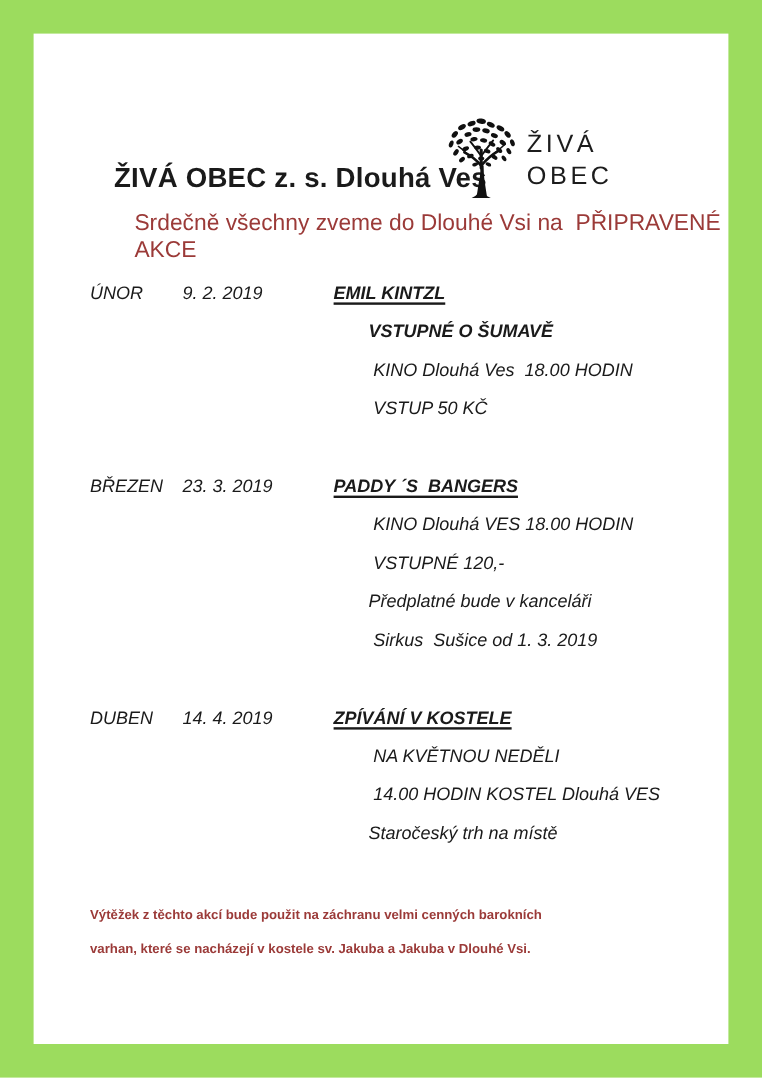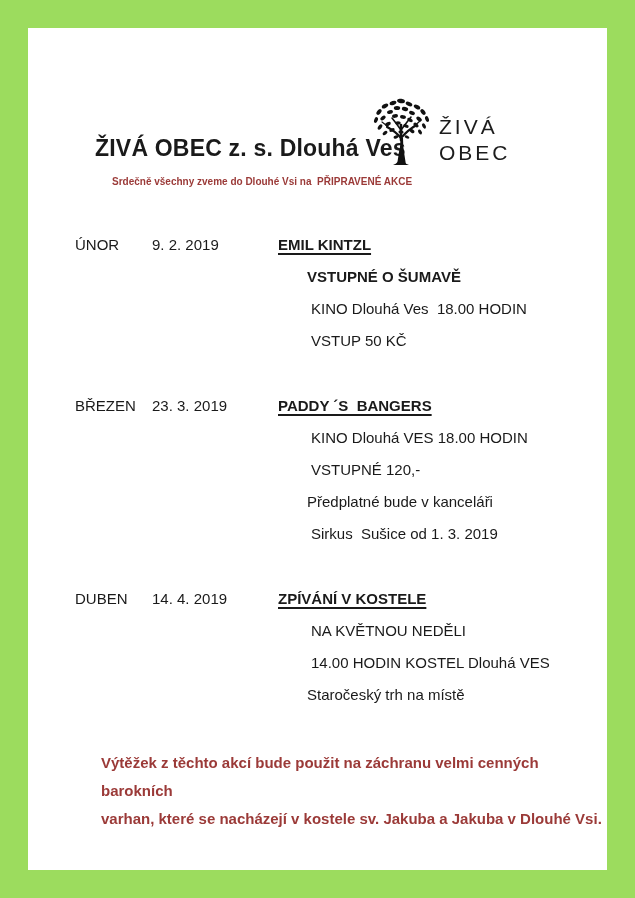--- a/index.html
+++ b/index.html
@@ -35,50 +35,50 @@
     font-weight: bold;
     letter-spacing: 0.2px;
     white-space: nowrap;
     margin-left: 20px;
   }
   .logo {
     position: absolute;
     left: 342px;
     top: 68px;
     display: flex;
-    align-items: flex-end;
+    align-items: center;
     gap: 7px;
   }
   .logo-tree svg { display: block; }
   .logo-text {
     padding-top: 5px;
     font-size: 21px;
     line-height: 26px;
     letter-spacing: 3px;
     color: #1c1c1c;
     font-weight: normal;
   }
   .subtitle {
     position: absolute;
     left: 84px;
     top: 148px;
-    font-size: 10px;
-    font-weight: bold;
+    font-size: 19px;
+    font-weight: normal;
     color: var(--accent-red);
     white-space: pre-wrap;
   }
   
   .events {
     position: absolute;
     left: 47px;
     top: 201px;
     width: 512px;
     font-size: 15px;
   }
-  .event { margin-bottom: 33px; }
+  .event { margin-bottom: 33px; font-style: italic; }
   .event-head {
     display: grid;
     grid-template-columns: 77px 126px auto;
     line-height: 32px;
     white-space: pre-wrap;
   }
   .event-title {
     font-weight: bold;
     text-decoration: underline;
     text-decoration-thickness: 1.8px;
@@ -92,25 +92,24 @@
     white-space: pre-wrap;
   }
   .detail.bold { font-weight: bold; }
   .detail.indent-sm { margin-left: 236px; }
   
   .footer-note {
     position: absolute;
     left: 47px;
     top: 721px;
     width: 505px;
-    font-size: 15px;
+    font-size: 11px;
     font-weight: bold;
     line-height: 28px;
     color: var(--accent-red);
-    margin-left: 26px;
   }
 </style>
 </head>
 <body>
 
 <div class="page">
 
   <div class="doc-title">ŽIVÁ OBEC z. s. Dlouhá Ves</div>
 
   <div class="logo">

